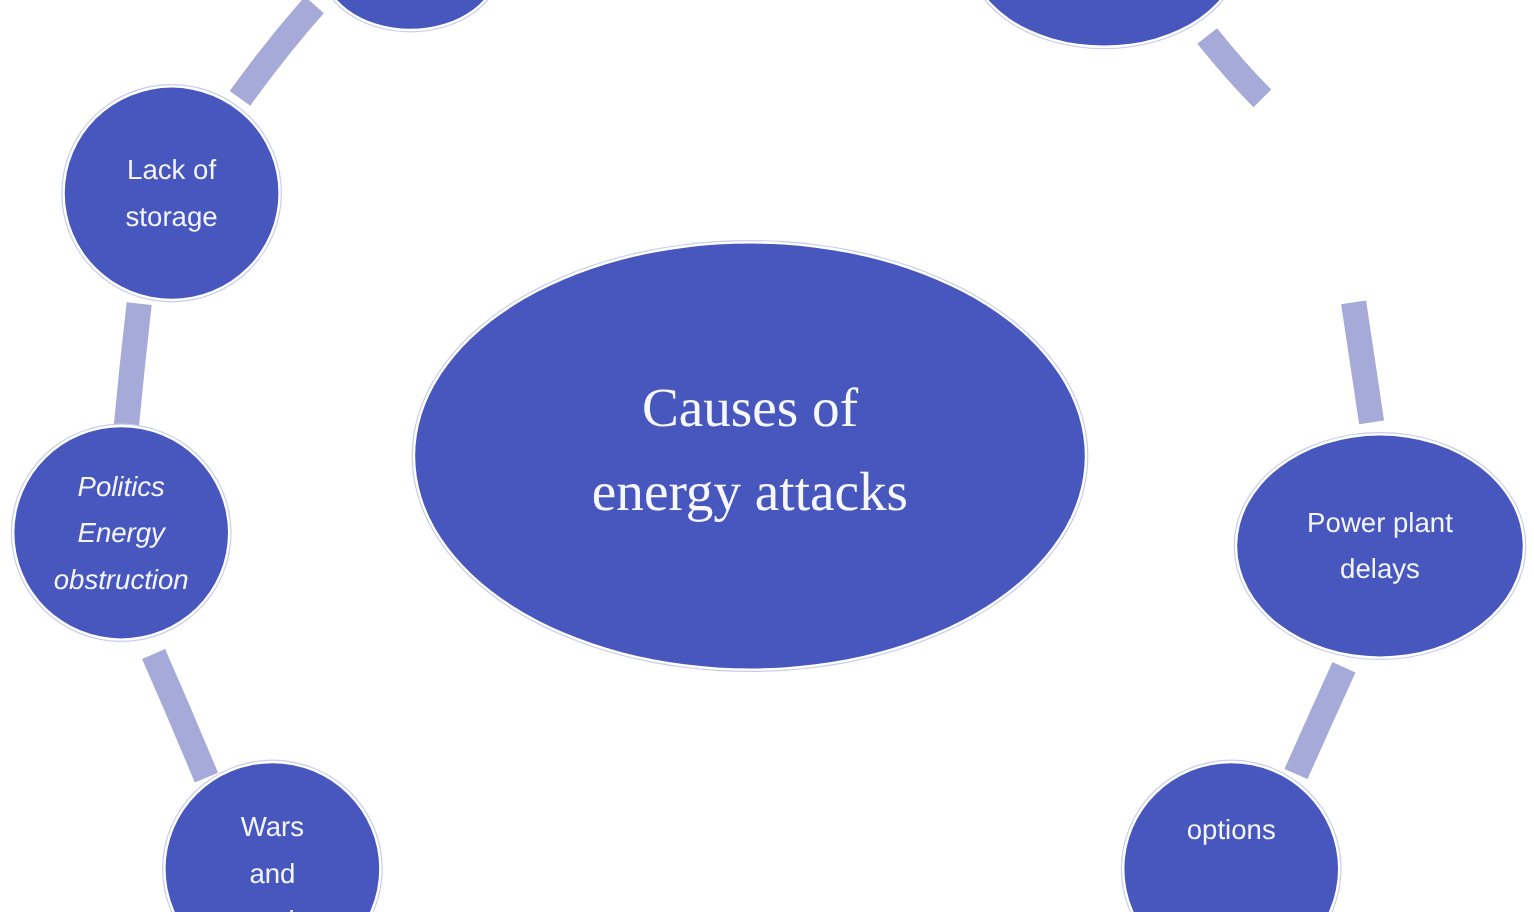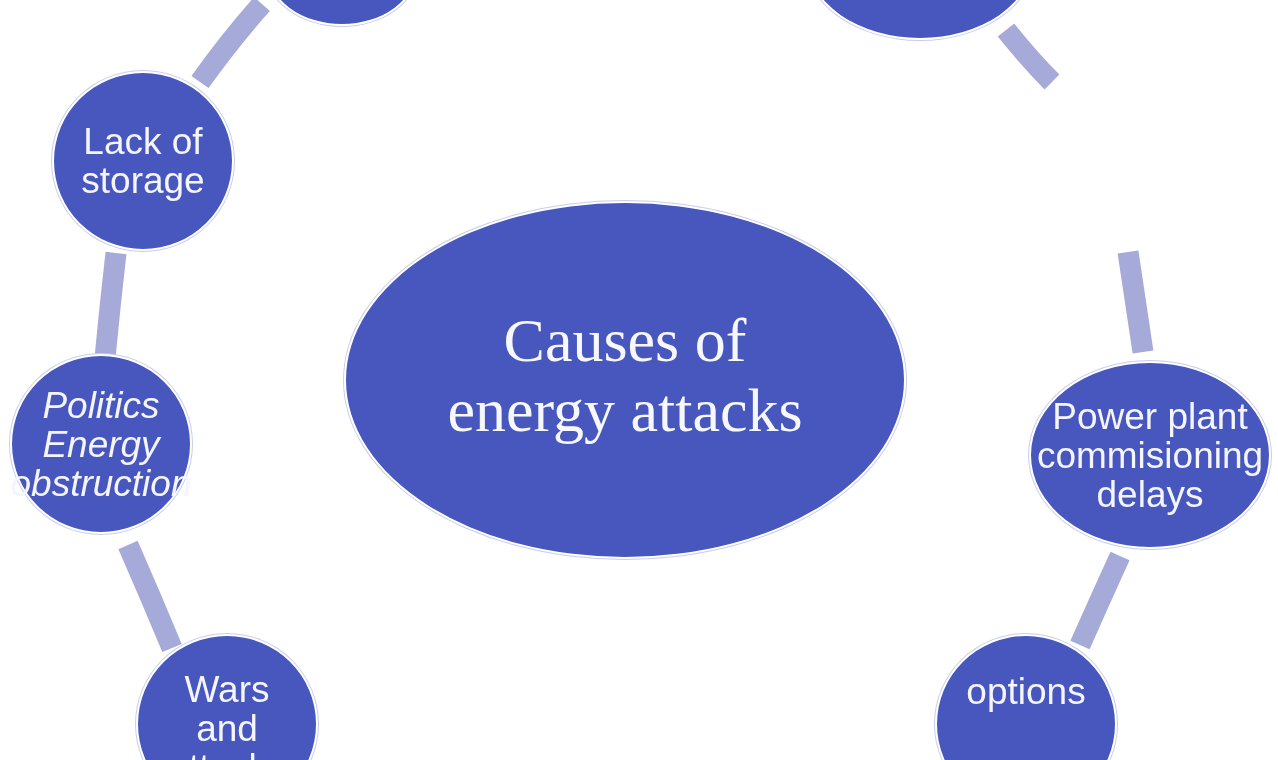--- a/index.html
+++ b/index.html
@@ -33,28 +33,28 @@
       box-shadow: 0 0 0 1px #c9cdec;
       border-radius: 50%;
       display: flex;
       flex-direction: column;
       align-items: center;
       justify-content: center;
       color: #f4f5ff;
       text-align: center;
       box-sizing: border-box;
       font-family: "Liberation Sans", sans-serif;
-      font-size: 37px;
+      font-size: 23px;
       line-height: 39px;
       white-space: nowrap;
     }
     .node span { display: block; }
     .center-node {
       font-family: "Liberation Serif", serif;
-      font-size: 62px;
+      font-size: 46px;
       line-height: 70px;
       color: #f7f8ff;
     }
   </style>
 </head>
 <body>
 
 <div class="canvas">
 
   <svg class="connectors" viewBox="0 0 1278 760">
@@ -90,21 +90,20 @@
   </div>
 
   <div class="node" style="left:10px; top:354px; width:182px; height:180px; padding-top:0px;font-style:italic;">
     <span>Politics</span>
     <span>Energy</span>
     <span>obstruction</span>
   </div>
 
   <div class="node" style="left:1029px; top:361px; width:242px; height:188px;text-align:right;">
     <span>Power plant</span>
-    <span>commisioning</span>
     <span>delays</span>
   </div>
 
   <div class="node" style="left:136px; top:634px; width:182px; height:180px; justify-content:flex-start; padding-top:34px;">
     <span>Wars</span>
     <span>and</span>
     <span>attacks</span>
   </div>
 
   <div class="node" style="left:935px; top:634px; width:182px; height:180px; justify-content:flex-start; padding-top:36px;">

